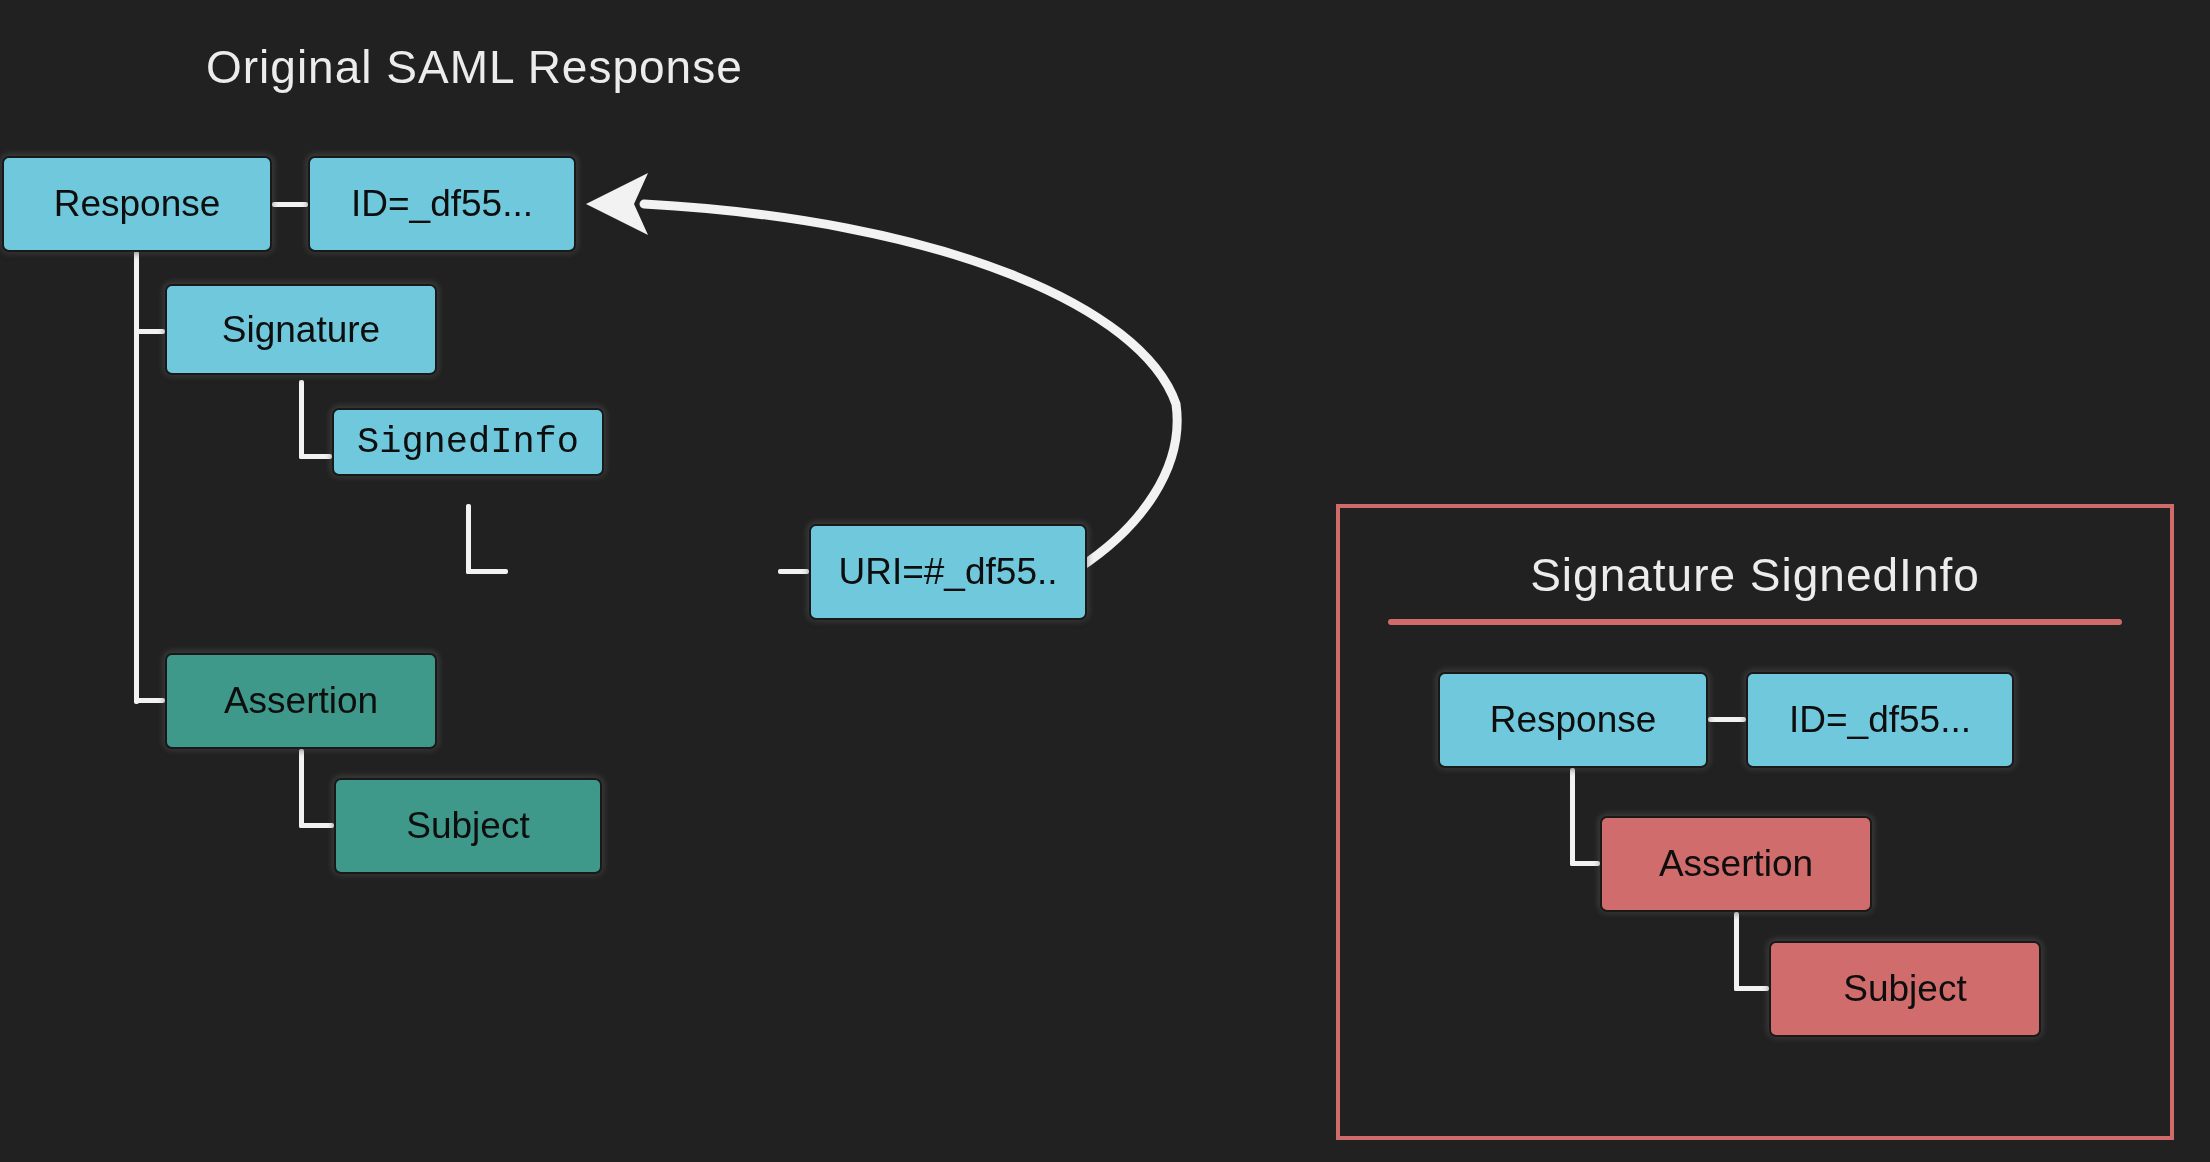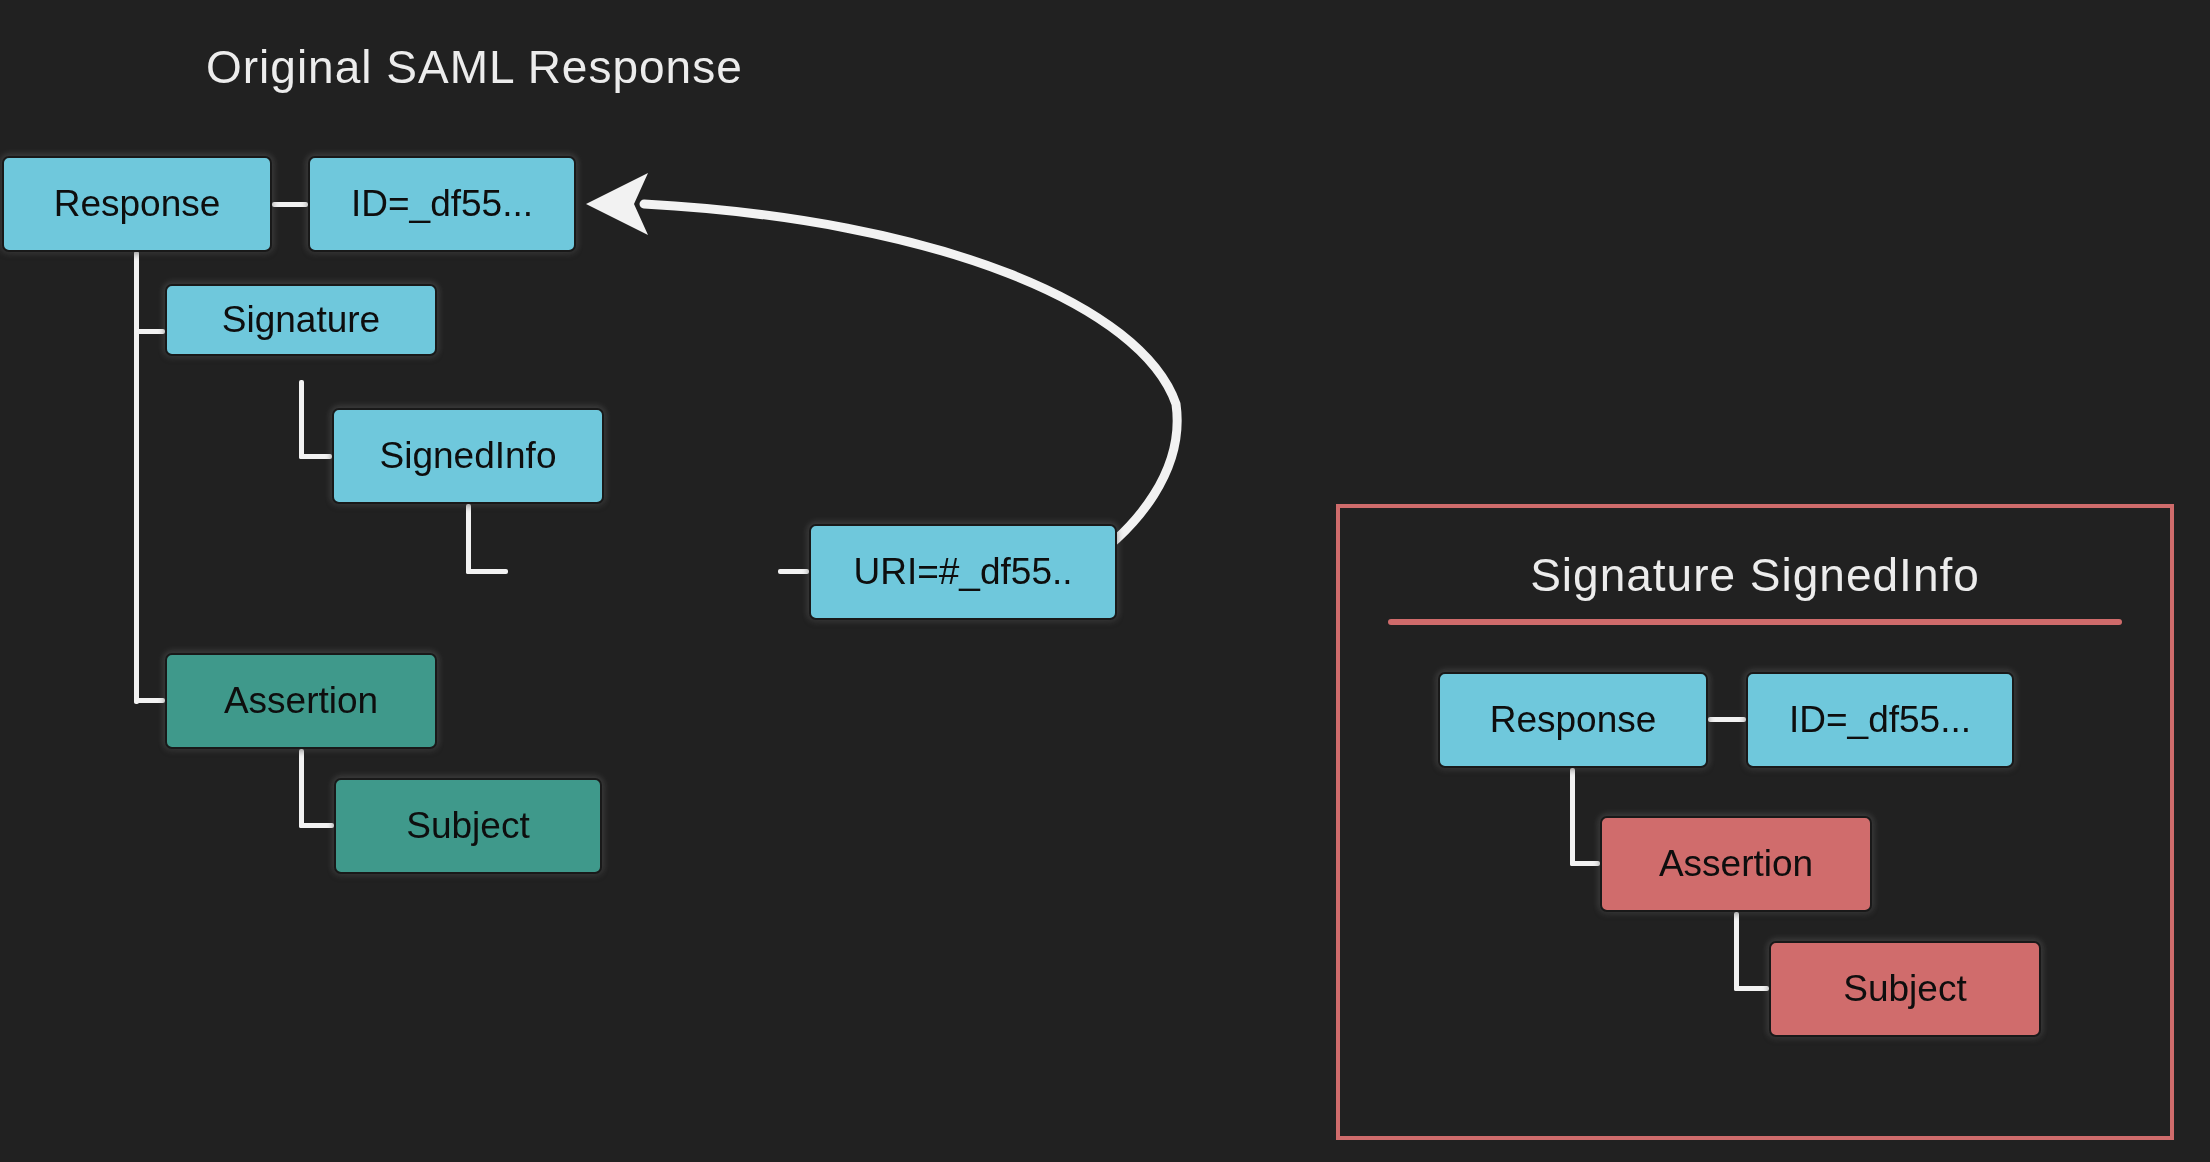--- a/index.html
+++ b/index.html
@@ -61,23 +61,23 @@
   <div class="line" style="left:299px;top:741px;width:5px;height:79px;"></div>
   <div class="line" style="left:299px;top:815px;width:35px;height:5px;"></div>
 
   <svg class="overlay" width="2210" height="1162" viewBox="0 0 2210 1162">
     <path d="M 1079 560 C 1140 520, 1185 460, 1176 396 C 1142 298, 940 212, 644 196" fill="none" stroke="#F2F2F2" stroke-width="9" stroke-linecap="round"></path>
     <polygon points="586,196 648,165 634,196 648,227" fill="#F2F2F2"></polygon>
   </svg>
 
   <div class="node cyan" style="left:2px;top:148px;width:270px;height:96px;">Response</div>
   <div class="node cyan" style="left:308px;top:148px;width:268px;height:96px;">ID=_df55...</div>
-  <div class="node cyan" style="left:165px;top:276px;width:272px;height:72px;">Signature</div>
-  <div class="node cyan" style="left:332px;top:400px;width:272px;height:96px;">SignedInfo</div>
-  <div class="node cyan" style="left:809px;top:516px;width:308px;height:96px;">URI=#_df55..</div>
+  <div class="node cyan" style="left:165px;top:276px;width:272px;height:91px;">Signature</div>
+  <div class="node cyan" style="left:332px;top:400px;width:272px;height:68px;font-family:Liberation Mono, monospace;">SignedInfo</div>
+  <div class="node cyan" style="left:809px;top:516px;width:278px;height:96px;">URI=#_df55..</div>
   <div class="node teal" style="left:165px;top:645px;width:272px;height:96px;">Assertion</div>
   <div class="node teal" style="left:334px;top:770px;width:268px;height:96px;">Subject</div>
 
   <div class="panel" style="left:1336px;top:496px;width:838px;height:636px;"></div>
 
   <div class="diagram-title" style="left:1336px;top:540px;width:838px;text-align:center;">Signature SignedInfo</div>
 
   <div class="divider" style="left:1388px;top:611px;width:734px;height:6px;"></div>
 
   <div class="line" style="left:1708px;top:709px;width:38px;height:5px;"></div>

